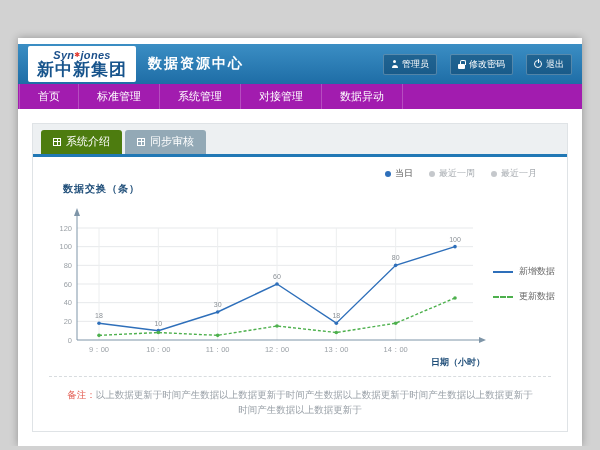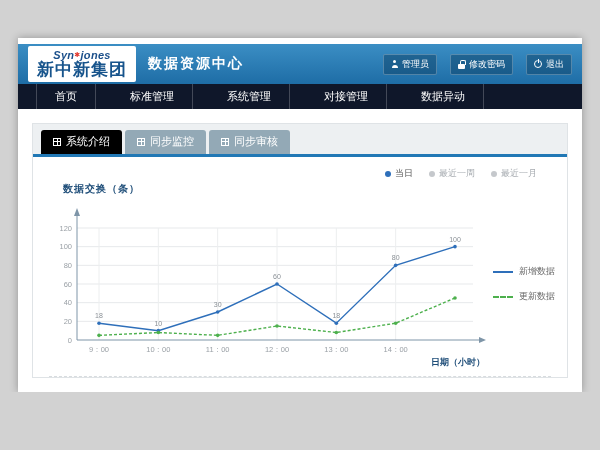--- a/index.html
+++ b/index.html
@@ -23,29 +23,29 @@
   .icon-person::after{content:"";position:absolute;bottom:0;left:.5px;width:6px;height:3.5px;border-radius:3px 3px 0 0;background:#fff}
   .icon-lock{width:7px;height:9px;position:relative;display:inline-block}
   .icon-lock::before{content:"";position:absolute;top:0;left:1.5px;width:4px;height:4px;border:1px solid #fff;border-bottom:none;border-radius:2px 2px 0 0}
   .icon-lock::after{content:"";position:absolute;bottom:0;left:0;width:7px;height:4.5px;background:#fff;border-radius:1px}
   .icon-power{width:8px;height:8px;border:1px solid #fff;border-radius:50%;position:relative;display:inline-block}
   .icon-power::before{content:"";position:absolute;top:-2px;left:2.6px;width:1px;height:4px;background:#fff;box-shadow:0 0 0 .4px #1e6da6}
   .icon-grid{width:8px;height:8px;border:1px solid #fff;display:inline-block;
     background:linear-gradient(#fff,#fff) center/8px 1px no-repeat,linear-gradient(#fff,#fff) center/1px 8px no-repeat}
 
   
-  .nav { height:25px; background:#0f172a; display:flex; align-items:stretch; padding-left:18px;gap:16px; }
+  .nav { height:25px; background:#a21caf; display:flex; align-items:stretch; padding-left:1px; }
   .nav-item { display:flex; align-items:center; padding:0 18px; color:#fff; font-size:11px; border-right:1px solid rgba(255,255,255,.22); cursor:pointer; }
   .nav-item:first-child { border-left:1px solid rgba(255,255,255,.22); }
 
   
   .main { margin:14px 14px 0; border:1px solid #dfe3e6; background:#fff; }
   .tabs { display:flex; gap:3px; padding:6px 8px 0; background:#edf0f2; }
   .tab { display:flex; align-items:center; gap:5px; padding:4px 12px 5px; font-size:11px; color:#fff; background:#93a9b6; border-radius:3px 3px 0 0; cursor:pointer; }
-  .tab.active { background:#000000; }
+  .tab.active { background:#4d7c0f; }
   .tab-underline { height:3px; background:#2178b5; }
 
   
   .chart-head { display:flex; justify-content:flex-end; gap:16px; padding:10px 30px 0; }
   .flt { display:flex; align-items:center; gap:4px; font-size:9px; color:#a6abb0; cursor:pointer; }
   .flt .dot { width:6px; height:6px; border-radius:50%; background:#c5c8cc; display:inline-block; }
   .flt.active { color:#555; }
   .flt.active .dot { background:#2e6fba; }
 
   .y-title { padding:2px 0 0 30px; font-weight:bold; color:#1f4e79; font-size:10px; letter-spacing:1px; }
@@ -93,24 +93,20 @@
     <div class="nav-item">系统管理</div>
     <div class="nav-item">对接管理</div>
     <div class="nav-item">数据异动</div>
   </div>
 
   <div class="main">
     <div class="tabs">
       <div class="tab active">
         <span class="icon-grid"></span>
         <span>系统介绍</span>
-      </div>
-      <div class="tab">
-        <span class="icon-grid"></span>
-        <span>同步监控</span>
       </div>
       <div class="tab">
         <span class="icon-grid"></span>
         <span>同步审核</span>
       </div>
     </div>
     <div class="tab-underline"></div>
 
     <div class="chart-head">
       <div class="flt active">
@@ -191,14 +187,17 @@
           <span>新增数据</span>
         </div>
         <div class="series-item">
           <span class="sample" style="border-top: 2px dashed rgb(77, 176, 77); height: 0px;"></span>
           <span>更新数据</span>
         </div>
       </div>
     </div>
 
     <div class="note-divider"></div>
+    <div class="note">
+      <span class="note-prefix">备注：</span><span>以上数据更新于时间产生数据以上数据更新于时间产生数据以上数据更新于时间产生数据以上数据更新于时间产生数据以上数据更新于</span>
+    </div>
   </div>
 </div>
 
 </body></html>

